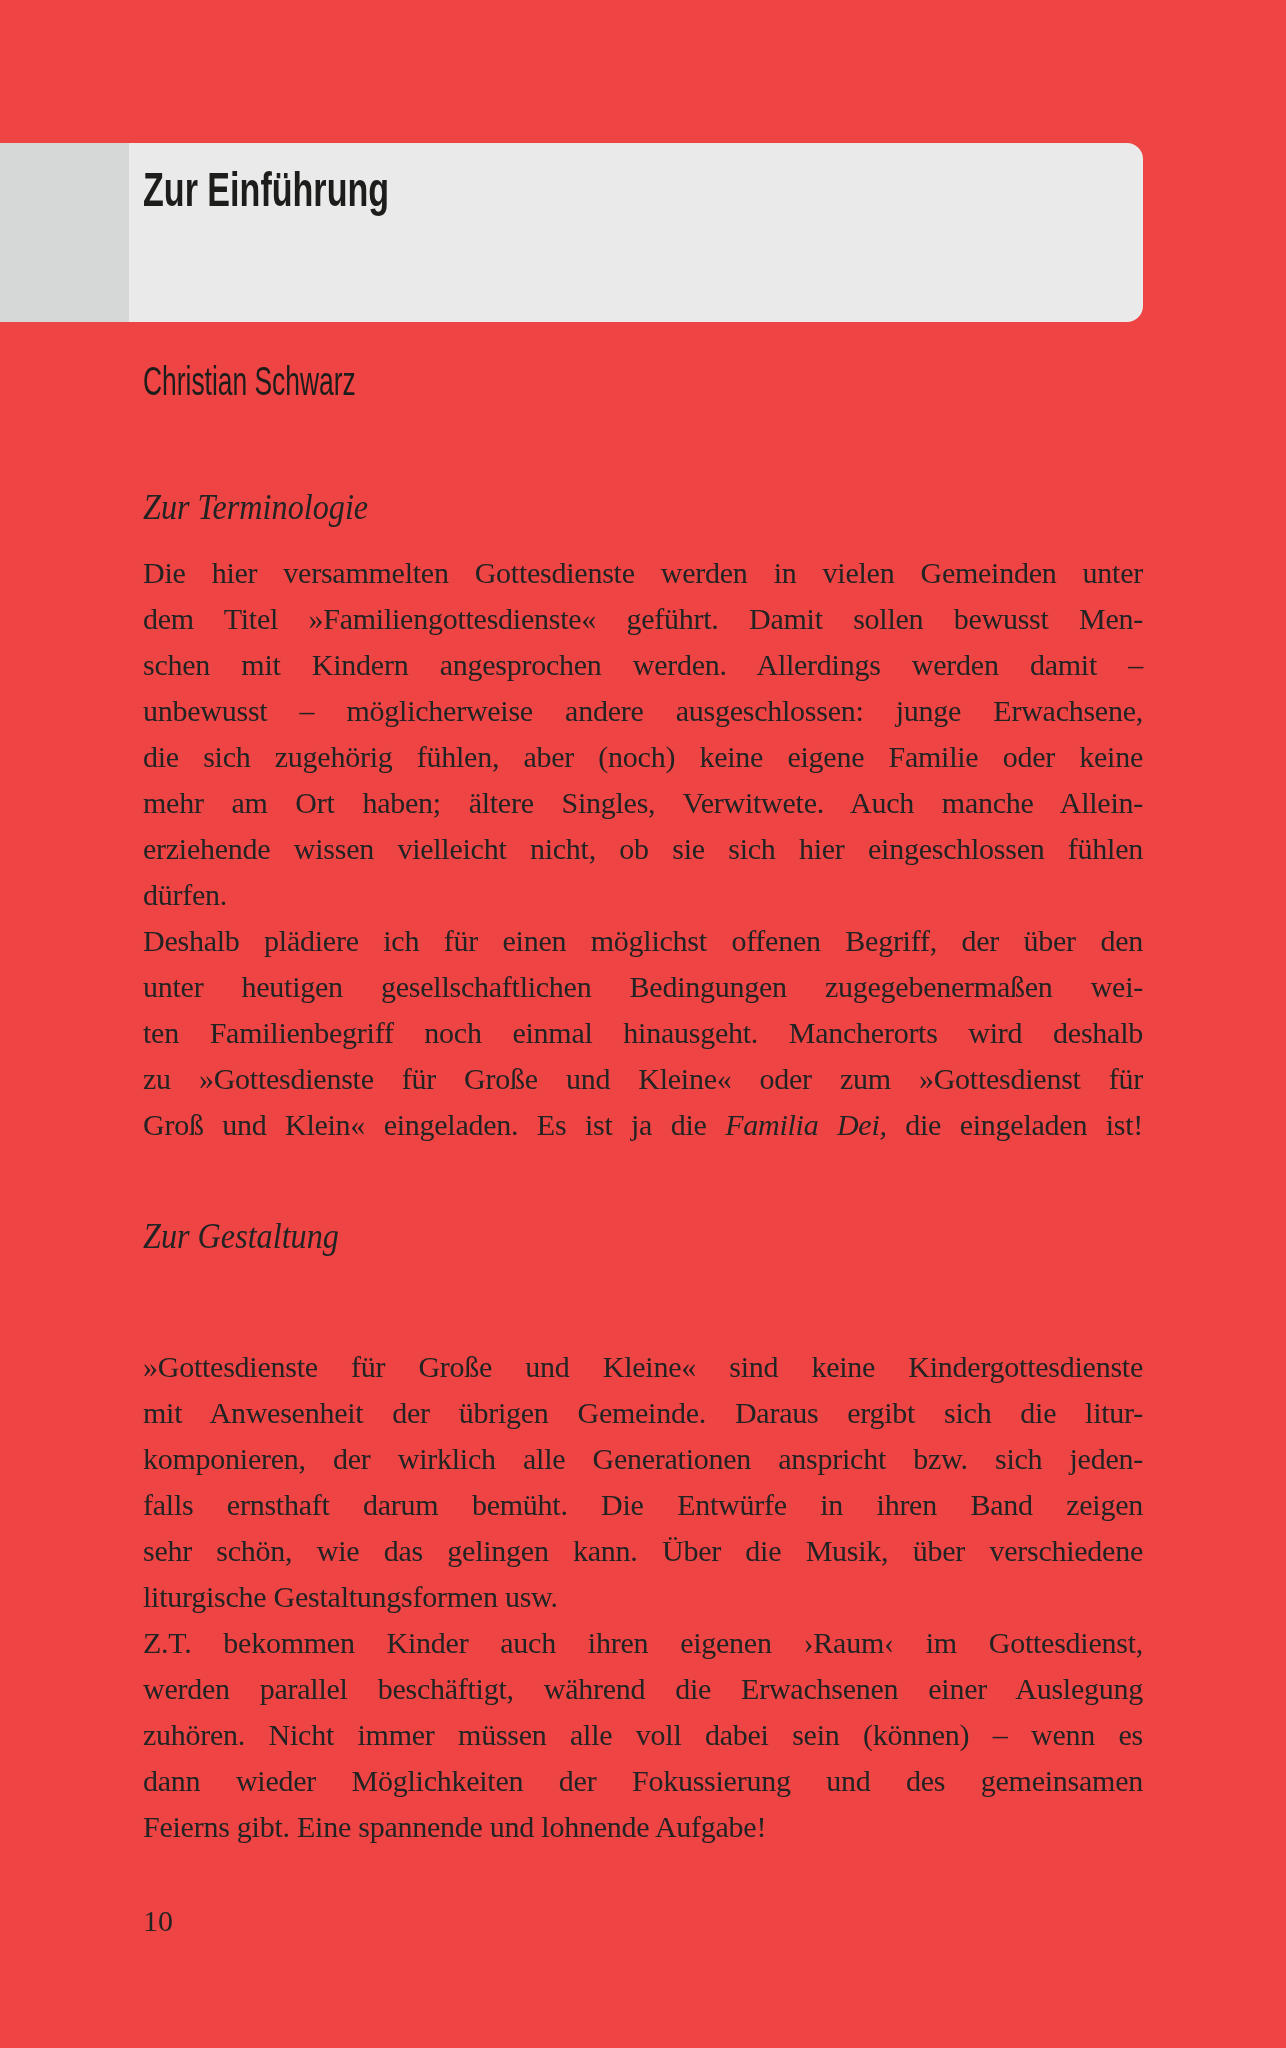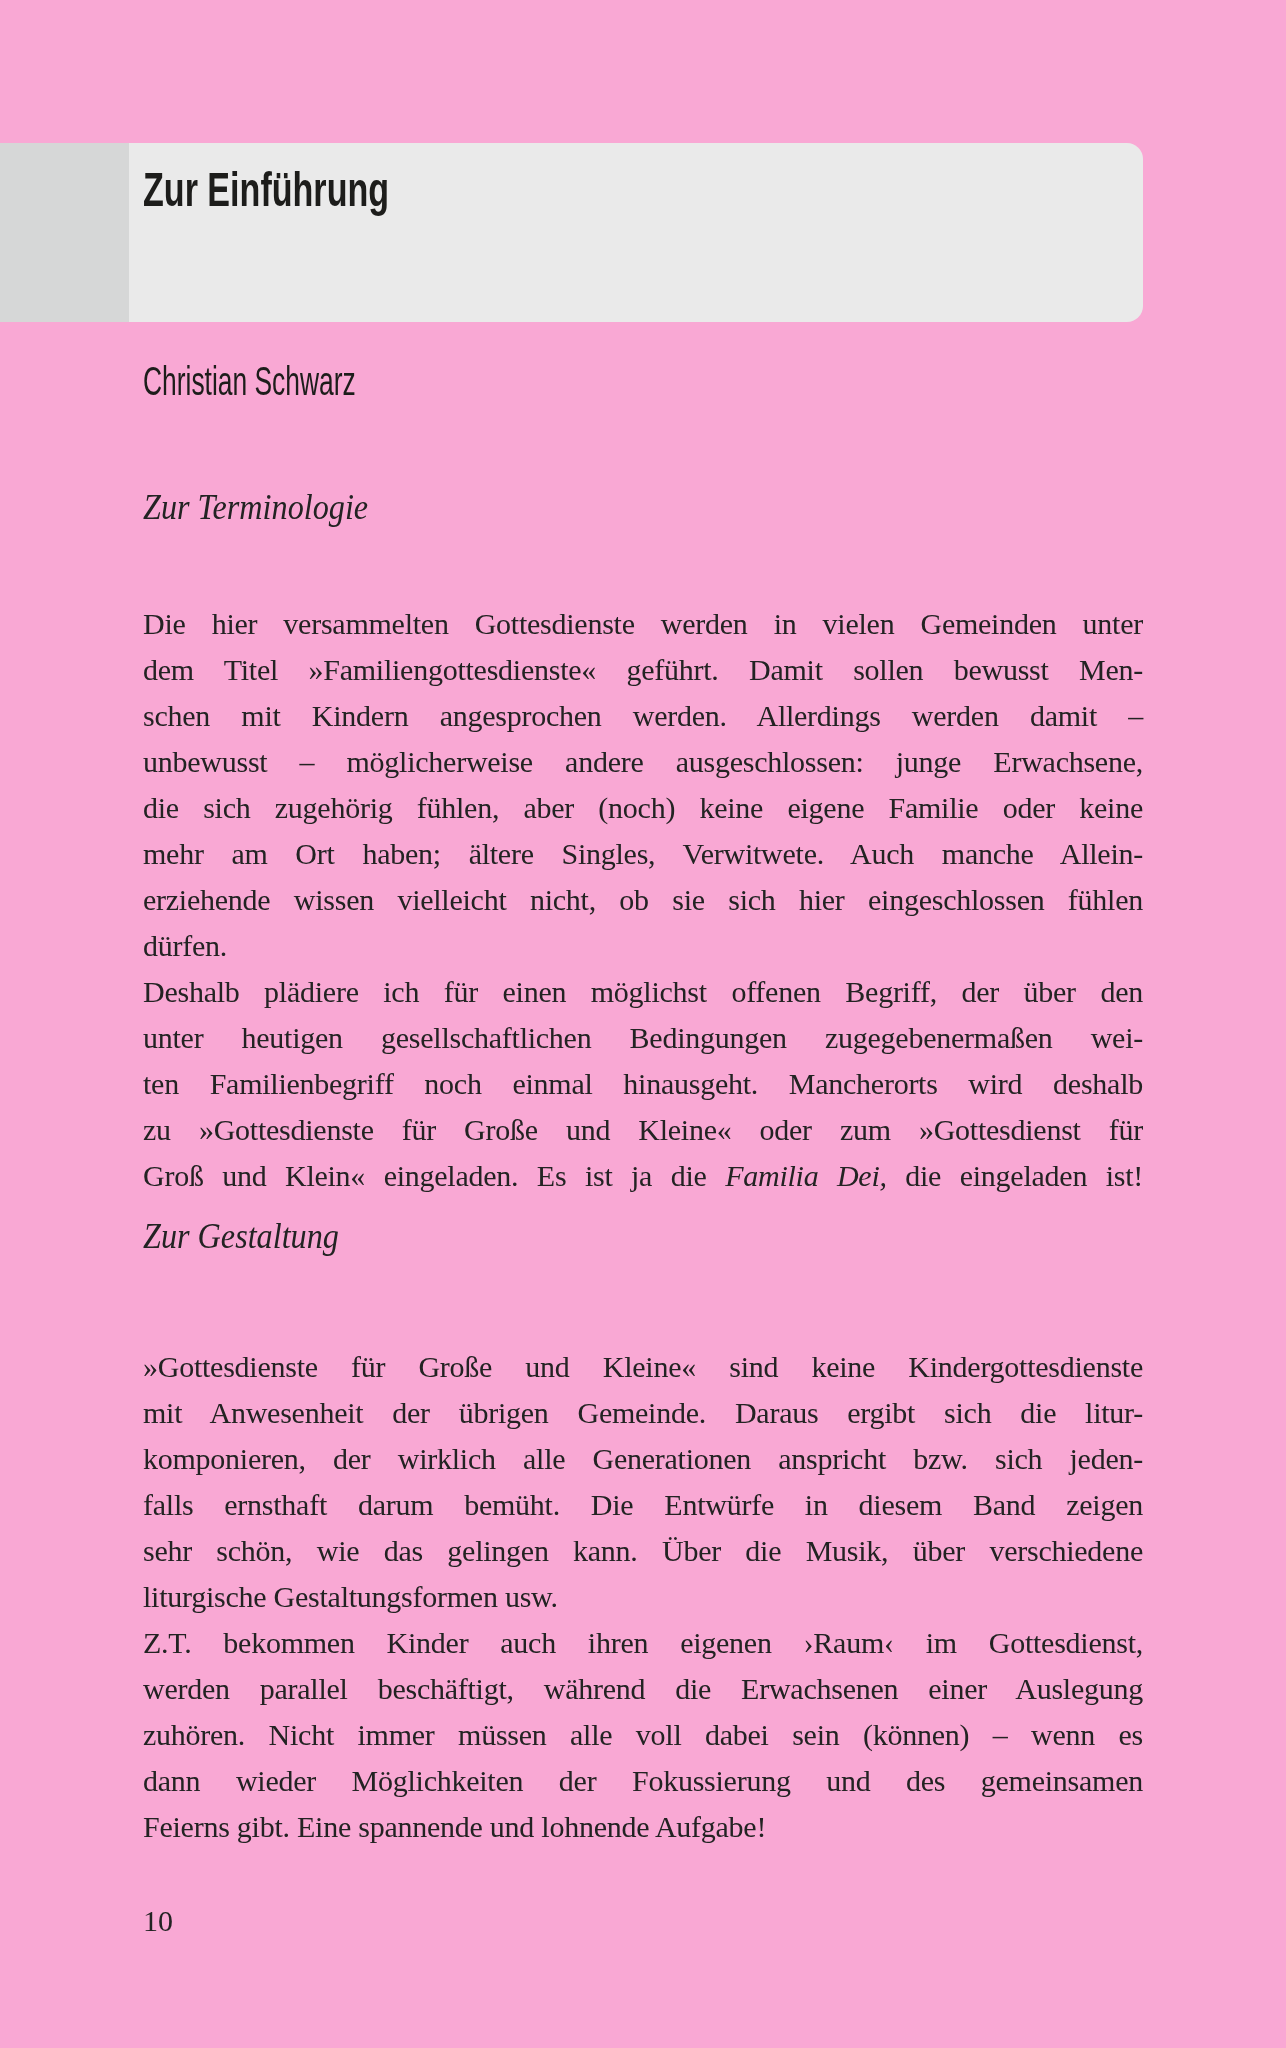--- a/index.html
+++ b/index.html
@@ -1,21 +1,21 @@
 <!DOCTYPE html>
 <html lang="de"><head>
 <meta charset="utf-8">
 <style>
   html, body { margin: 0; padding: 0; background: #ffffff; }
 
   .page {
     position: relative;
     width: 1286px;
     height: 2048px;
-    background: #f9a8d4;
+    background: #ef4444;
     font-family: "Liberation Serif", serif;
     overflow: hidden;
   }
 
   
   .band {
     position: absolute;
     left: 0;
     top: 143px;
     width: 1143px;
@@ -76,21 +76,21 @@
 
   .body-block {
     position: absolute;
     left: 143px;
     width: 1000px;
     font-size: 30px;
     line-height: 46px;
     letter-spacing: -0.25px;
     hyphens: none;
   }
-  #body-terminologie { top: 601px; }
+  #body-terminologie { top: 550px; }
   #body-gestaltung   { top: 1299px; margin-top: 45px; }
 
   .line {
     text-align: justify;
     text-align-last: justify;
     text-justify: inter-word;
   }
   .line.no-just { text-align-last: left; }
   .line em { font-style: italic; }
 
@@ -132,21 +132,21 @@
       <div class="line"><span>zu »Gottesdienste für Große und Kleine« oder zum »Gottesdienst für</span></div>
       <div class="line"><span>Groß und Klein« eingeladen. Es ist ja die </span><em>Familia Dei,</em><span> die eingeladen ist!</span></div>
     </div>
 
   <h2 class="sec-heading" id="heading-gestaltung" style="color: rgb(35, 35, 35);">Zur Gestaltung</h2>
 
   <div class="body-block" id="body-gestaltung" style="color: rgb(35, 35, 35);">
       <div class="line"><span>»Gottesdienste für Große und Kleine« sind keine Kindergottesdienste</span></div>
       <div class="line"><span>mit Anwesenheit der übrigen Gemeinde. Daraus ergibt sich die litur-</span></div>
       <div class="line"><span>komponieren, der wirklich alle Generationen anspricht bzw. sich jeden-</span></div>
-      <div class="line"><span>falls ernsthaft darum bemüht. Die Entwürfe in diesem Band zeigen</span></div>
+      <div class="line"><span>falls ernsthaft darum bemüht. Die Entwürfe in ihren Band zeigen</span></div>
       <div class="line"><span>sehr schön, wie das gelingen kann. Über die Musik, über verschiedene</span></div>
       <div class="line no-just"><span>liturgische Gestaltungsformen usw.</span></div>
       <div class="line"><span>Z.T. bekommen Kinder auch ihren eigenen ›Raum‹ im Gottesdienst,</span></div>
       <div class="line"><span>werden parallel beschäftigt, während die Erwachsenen einer Auslegung</span></div>
       <div class="line"><span>zuhören. Nicht immer müssen alle voll dabei sein (können) – wenn es</span></div>
       <div class="line"><span>dann wieder Möglichkeiten der Fokussierung und des gemeinsamen</span></div>
       <div class="line no-just"><span>Feierns gibt. Eine spannende und lohnende Aufgabe!</span></div>
     </div>
 
   <div class="page-number" style="color: rgb(35, 35, 35); text-align: center;">10</div>

